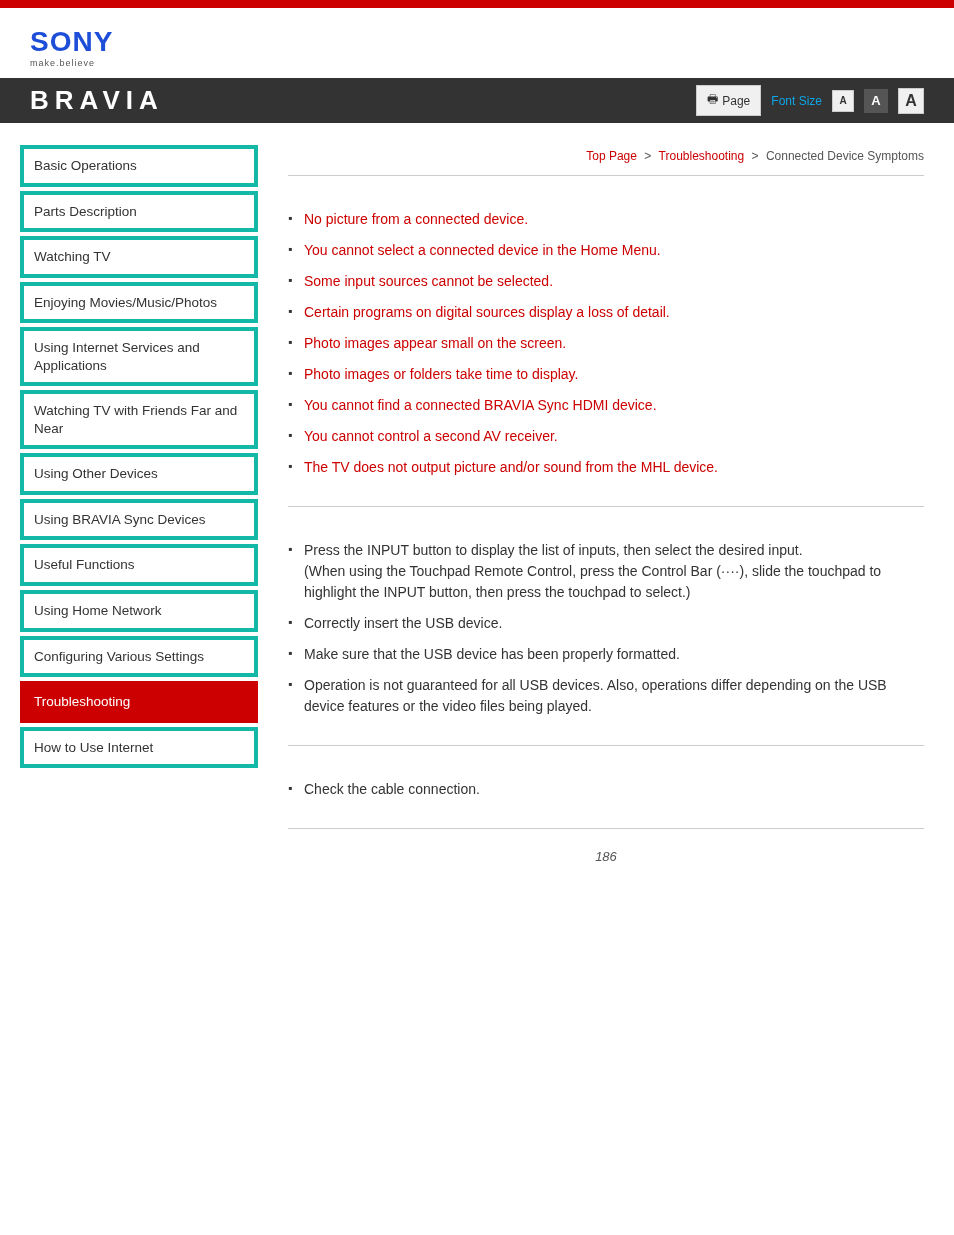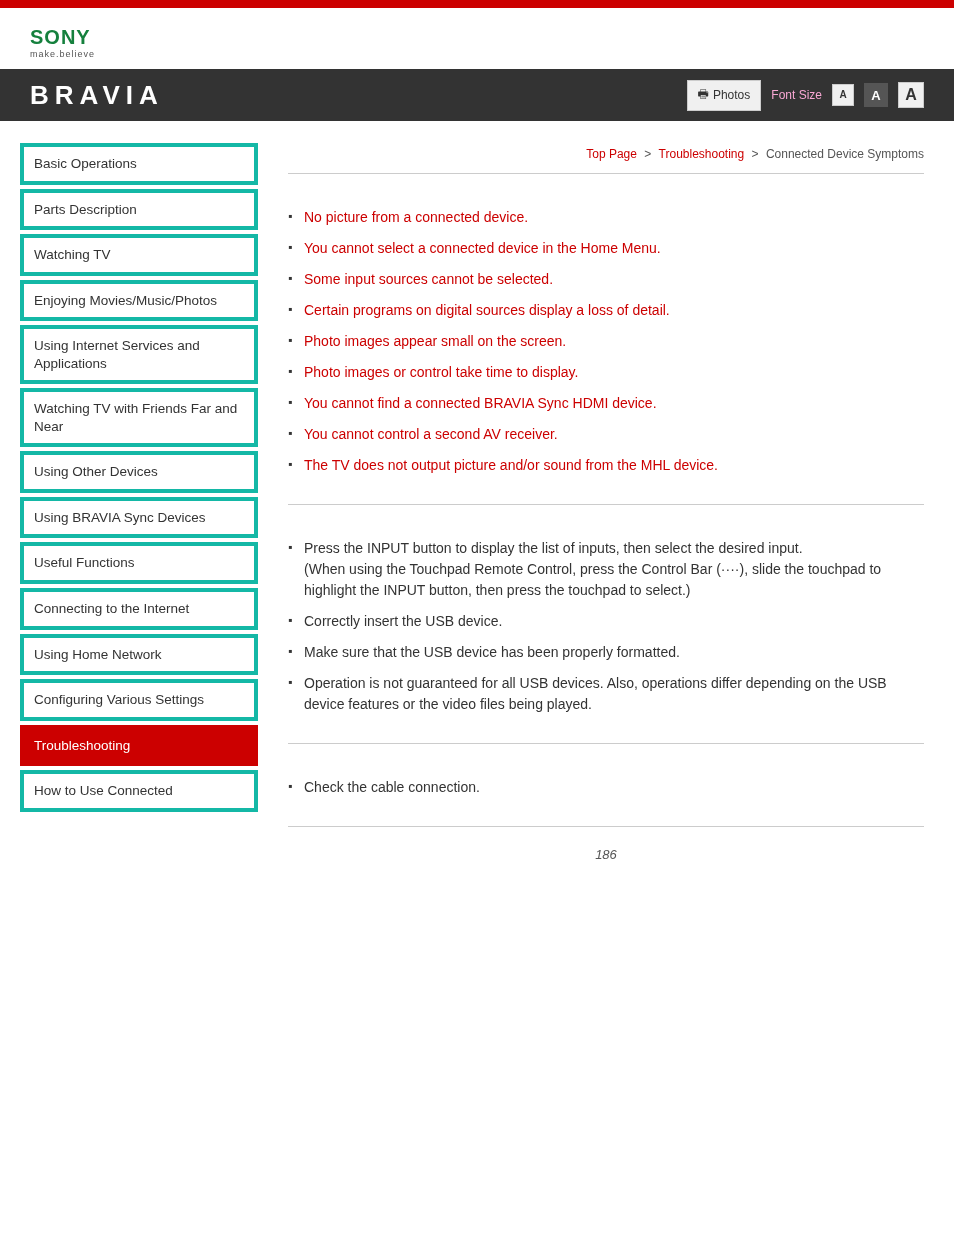--- a/index.html
+++ b/index.html
@@ -14,37 +14,37 @@
 
     
     .top-bar {
       height: 8px;
       background: #c00;
     }
     .sony-logo-area {
       padding: 18px 30px 10px 30px;
     }
     .sony-logo {
-      font-size: 20px;
+      font-size: 28px;
       font-weight: 900;
       letter-spacing: 1px;
-      color: #15803d;
+      color: #1d4ed8;
       font-family: Arial Black, Arial, sans-serif;
     }
     .sony-tagline {
       font-size: 9px;
       color: #555;
       letter-spacing: 1px;
     }
 
     
     .bravia-header {
       background: #333;
       padding: 0 30px;
-      height: 52px;
+      height: 45px;
       display: flex;
       align-items: center;
       justify-content: space-between;
       margin: 0 0 0 0;
     }
     .bravia-title {
       color: #fff;
       font-size: 26px;
       font-weight: 700;
       letter-spacing: 6px;
@@ -60,21 +60,21 @@
       border: 1px solid #ccc;
       padding: 4px 10px;
       font-size: 12px;
       cursor: pointer;
       display: flex;
       align-items: center;
       gap: 4px;
       color: #333;
     }
     .font-size-label {
-      color: #f9a8d4;
+      color: #0ea5e9;
       font-size: 12px;
     }
     .font-btn {
       border: 1px solid #ccc;
       background: #f0f0f0;
       color: #333;
       cursor: pointer;
       font-weight: bold;
       line-height: 1;
       display: inline-flex;
@@ -190,21 +190,21 @@
 <div class="sony-logo-area">
   <div class="sony-logo">SONY</div>
   <div class="sony-tagline">make.believe</div>
 </div>
 
 <div class="bravia-header">
   <div class="bravia-title">BRAVIA</div>
   <div class="header-controls">
     <button class="print-btn">
       <span>🖶</span>
-      <span>Photos</span>
+      <span>Page</span>
     </button>
     <span class="font-size-label">Font Size</span>
     <button class="font-btn font-btn-sm">A</button>
     <button class="font-btn font-btn-md">A</button>
     <button class="font-btn font-btn-lg">A</button>
   </div>
 </div>
 
 <div class="main-layout">
 
@@ -214,25 +214,24 @@
     <div id="sidebar-items-container">
         <div class="sidebar-item">Basic Operations</div>
         <div class="sidebar-item">Parts Description</div>
         <div class="sidebar-item">Watching TV</div>
         <div class="sidebar-item">Enjoying Movies/Music/Photos</div>
         <div class="sidebar-item">Using Internet Services and Applications</div>
         <div class="sidebar-item">Watching TV with Friends Far and Near</div>
         <div class="sidebar-item">Using Other Devices</div>
         <div class="sidebar-item">Using BRAVIA Sync Devices</div>
         <div class="sidebar-item">Useful Functions</div>
-        <div class="sidebar-item">Connecting to the Internet</div>
         <div class="sidebar-item">Using Home Network</div>
         <div class="sidebar-item">Configuring Various Settings</div>
         <div class="sidebar-item active">Troubleshooting</div>
-        <div class="sidebar-item">How to Use Connected</div>
+        <div class="sidebar-item">How to Use Internet</div>
       </div>
   </div>
 
   <div class="content">
 
     <div class="breadcrumb">
       <span class="breadcrumb-link">Top Page</span>
       <span class="breadcrumb-sep"> &gt; </span>
       <span class="breadcrumb-link">Troubleshooting</span>
       <span class="breadcrumb-sep"> &gt; </span>
@@ -240,21 +239,21 @@
     </div>
 
     <div id="sections-container">
         <div class="content-section">
           <ul class="bullet-list">
             <li><a class="link-text" href="#">No picture from a connected device.</a></li>
             <li><a class="link-text" href="#">You cannot select a connected device in the Home Menu.</a></li>
             <li><a class="link-text" href="#">Some input sources cannot be selected.</a></li>
             <li><a class="link-text" href="#">Certain programs on digital sources display a loss of detail.</a></li>
             <li><a class="link-text" href="#">Photo images appear small on the screen.</a></li>
-            <li><a class="link-text" href="#">Photo images or control take time to display.</a></li>
+            <li><a class="link-text" href="#">Photo images or folders take time to display.</a></li>
             <li><a class="link-text" href="#">You cannot find a connected BRAVIA Sync HDMI device.</a></li>
             <li><a class="link-text" href="#">You cannot control a second AV receiver.</a></li>
             <li><a class="link-text" href="#">The TV does not output picture and/or sound from the MHL device.</a></li>
           </ul>
         </div>
         <div class="content-section">
           <ul class="bullet-list">
             <li>Press the INPUT button to display the list of inputs, then select the desired input.<br>(When using the Touchpad Remote Control, press the Control Bar (····), slide the touchpad to highlight the INPUT button, then press the touchpad to select.)</li>
             <li>Correctly insert the USB device.</li>
             <li>Make sure that the USB device has been properly formatted.</li>

